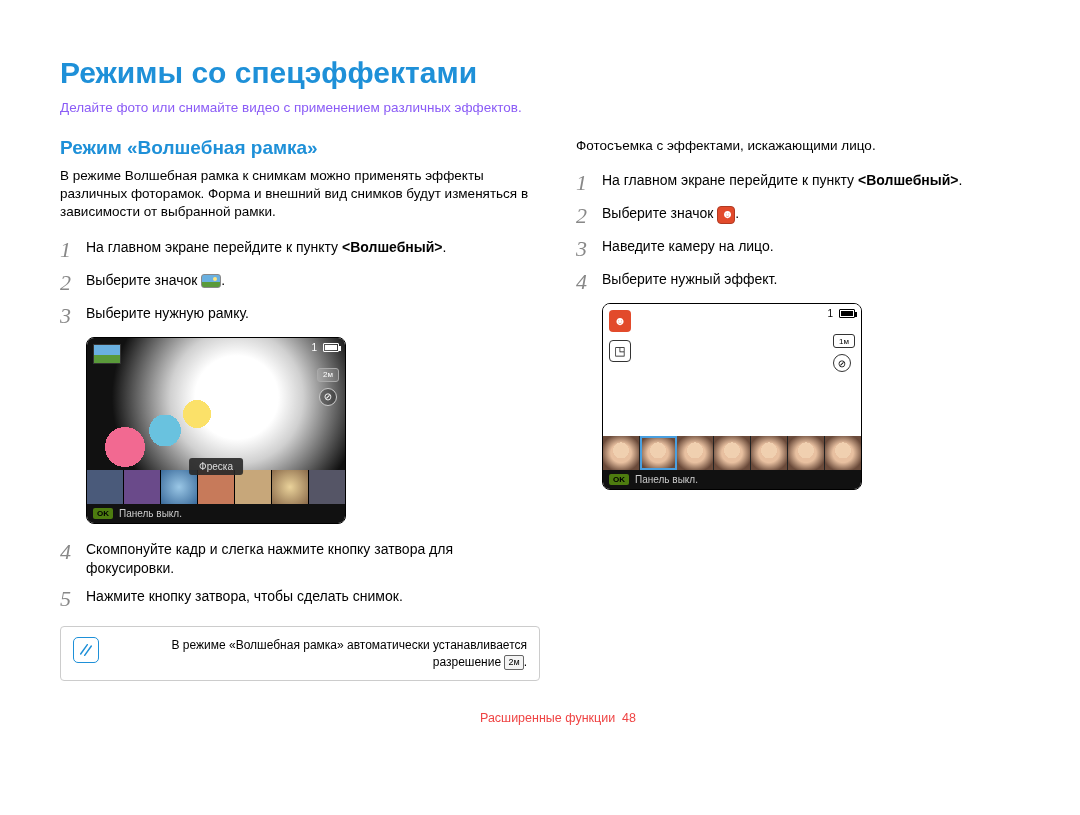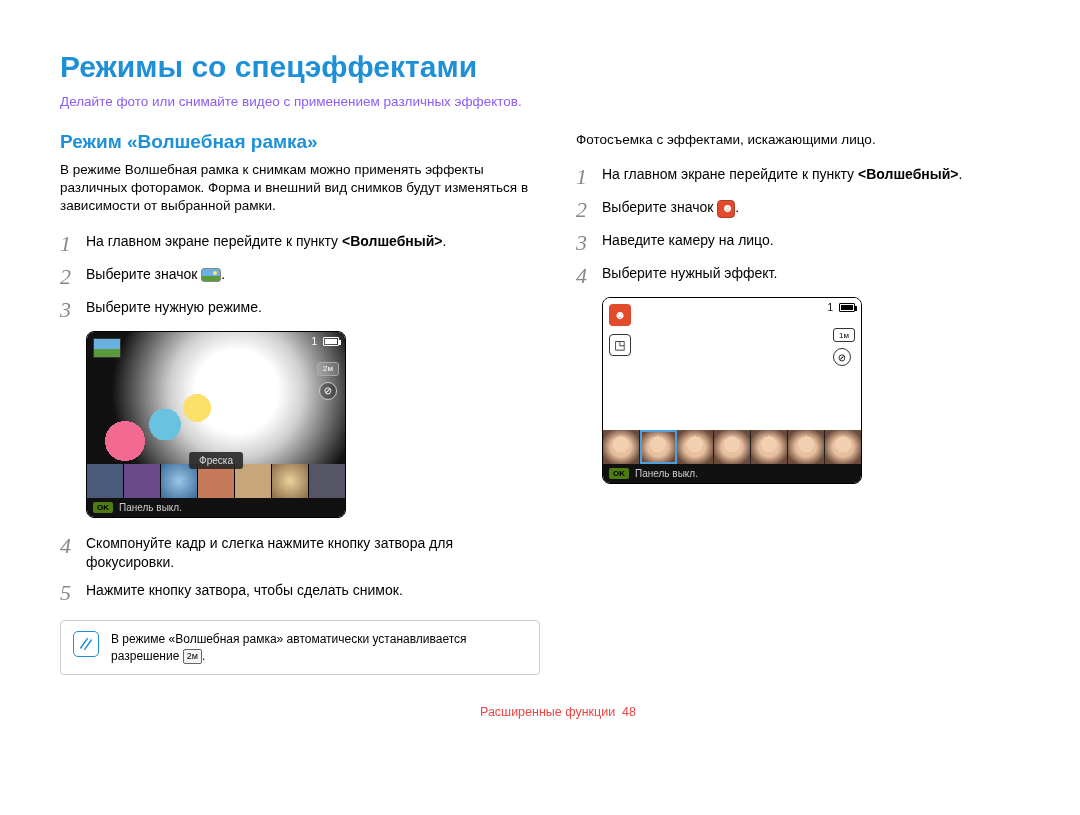--- a/index.html
+++ b/index.html
@@ -1,17 +1,17 @@
 <!DOCTYPE html>
 <html><head>
 <meta charset="utf-8">
 <style>
   * { box-sizing: border-box; margin: 0; padding: 0; }
   html, body { width: 1080px; height: 815px; background: #fff; font-family: Arial, "Helvetica Neue", Helvetica, sans-serif; color: #000; }
-  .page { padding: 50px 24px 30px 60px; }
+  .page { padding: 50px 24px 30px 60px; margin-top: 6px; }
   h1 { color: #1e90d8; font-size: 30px; font-weight: 700; margin-bottom: 10px; }
   .subtitle { font-size: 13.5px; color: #8b5cf6; margin-bottom: 22px; }
   .columns { display: flex; gap: 36px; }
   .col { flex: 1; min-width: 0; }
   h2 { color: #1e90d8; font-size: 19px; font-weight: 600; margin-bottom: 8px; }
   .intro { font-size: 13.5px; line-height: 1.35; margin-bottom: 16px; }
   .step { display: flex; align-items: flex-start; margin-bottom: 10px; }
   .step-num { font-style: italic; font-family: Georgia, 'Times New Roman', serif; font-size: 22px; color: #888; width: 26px; flex-shrink: 0; line-height: 1; padding-top: 1px; }
   .step-text { font-size: 14px; line-height: 1.35; }
   .step-text b { font-weight: 700; }
@@ -56,21 +56,21 @@
   .ss-right .side-icons .circ { border-color:#333; color:#000; background:#fff;}
   .ss-right .thumbstrip { display: flex; height: 34px; background: #555; }
   .ss-right .thumbstrip .f { flex: 1; border-right: 1px solid #222; background: radial-gradient(ellipse at center, #e8c0a0 0%, #e8c0a0 40%, #6a4a3a 80%); position: relative; }
   .ss-right .thumbstrip .f::after { content: ""; position: absolute; inset: 4px 6px; background: radial-gradient(circle at 50% 40%, #f0d0b0 0 8px, transparent 8px); }
   .ss-right .thumbstrip .f.sel { outline: 2px solid #4aa0e0; outline-offset: -2px; }
   .ss-right .thumbstrip .f:last-child { border-right: none; }
 
   .note-box { display: flex; align-items: flex-start; gap: 12px; border: 1px solid #ccc; border-radius: 4px; padding: 10px 12px; margin-top: 16px; margin-left: 0; }
   .note-icon { width: 26px; height: 26px; border: 1.5px solid #1e90d8; border-radius: 5px; display: flex; align-items: center; justify-content: center; color: #1e90d8; flex-shrink: 0; }
   .note-icon svg { width: 16px; height: 16px; }
-  .note-text { font-size: 12px; line-height: 1.35; }
+  .note-text { font-size: 12px; line-height: 1.35; text-align: right; }
   .res-badge { display:inline-block; border:1px solid #666; border-radius:2px; padding:0 3px; font-size:9px; vertical-align: middle; background:#f4f4f4;}
 
   .footer { text-align: center; font-size: 12.5px; color: #ef4444; margin-top: 30px; }
 
   .bat { display:inline-block; width:16px; height:9px; border:1px solid currentColor; border-radius:1px; position:relative;}
   .bat::after{content:"";position:absolute;right:-3px;top:2px;width:2px;height:5px;background:currentColor;}
   .bat .fill{position:absolute;inset:1px;background:currentColor;}
 </style>
 </head>
 <body>
@@ -94,21 +94,21 @@
 
       <div class="step">
         <div class="step-num">2</div>
         <div class="step-text">
           <span>Выберите значок </span><span class="icon-inline icon-landscape"></span><span>.</span>
         </div>
       </div>
 
       <div class="step">
         <div class="step-num">3</div>
-        <div class="step-text">Выберите нужную режиме.</div>
+        <div class="step-text">Выберите нужную рамку.</div>
       </div>
 
       <div class="screenshot ss-left">
         <div class="screen-body">
           <div class="preview">
             <div class="wing"></div>
             <div class="thumb-mini"></div>
             <div class="top-icons">
               <span>1</span>
               <span class="bat">

